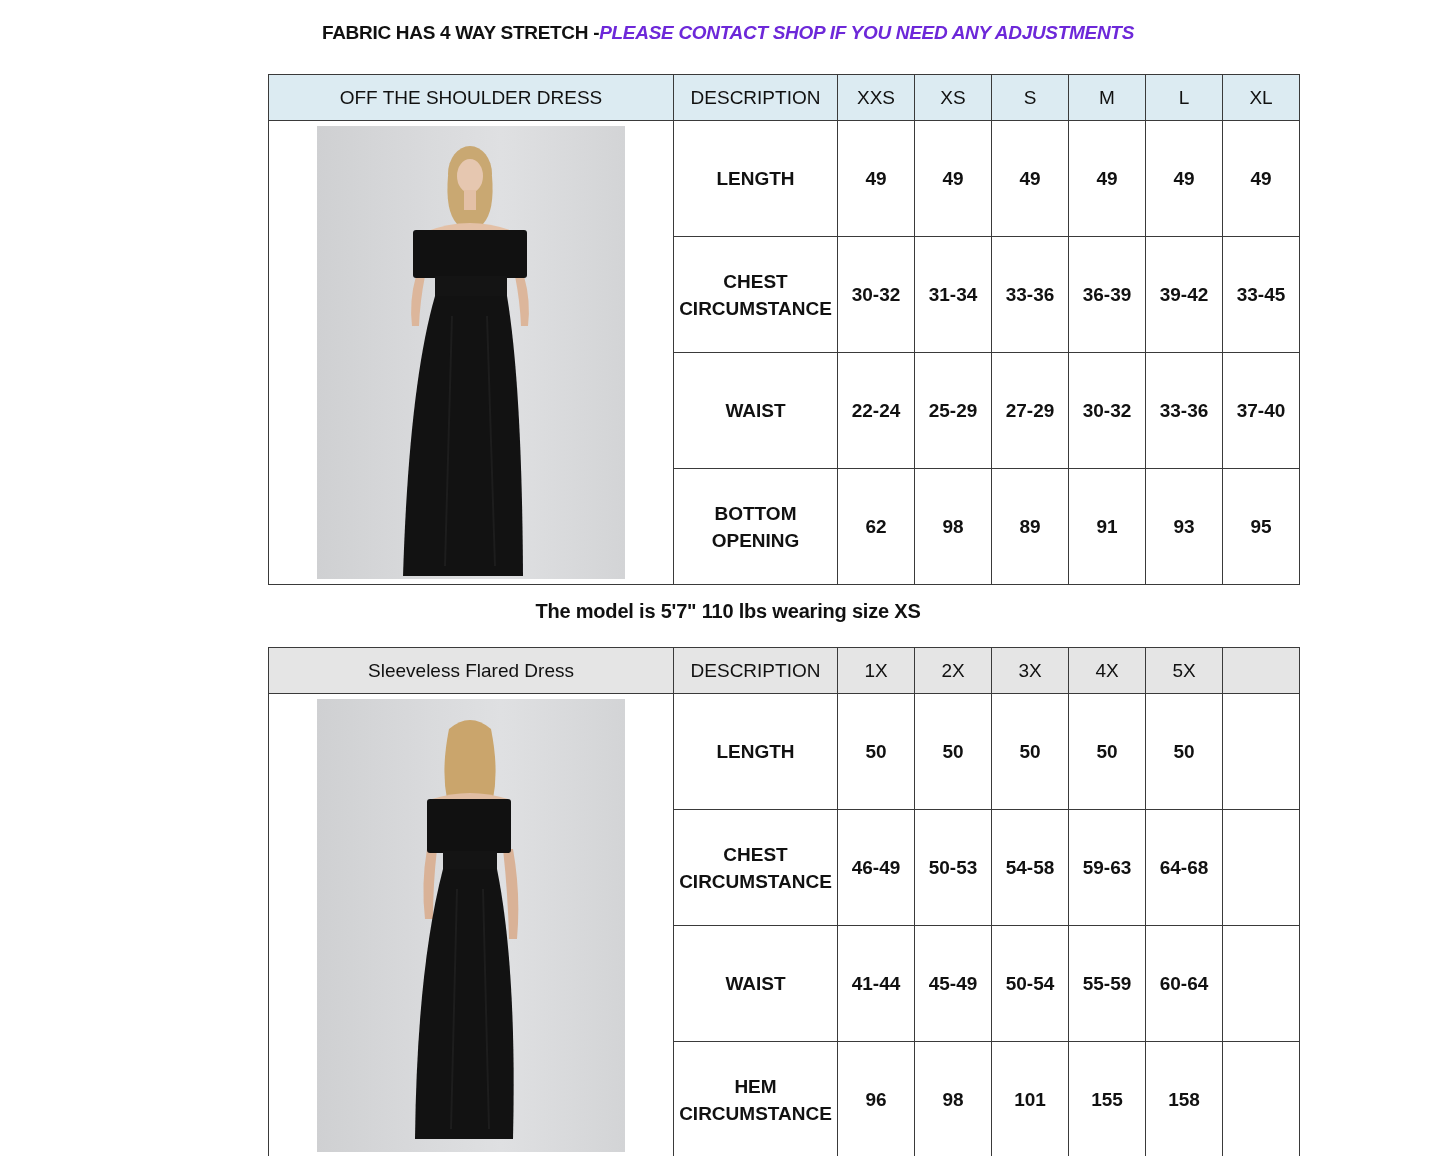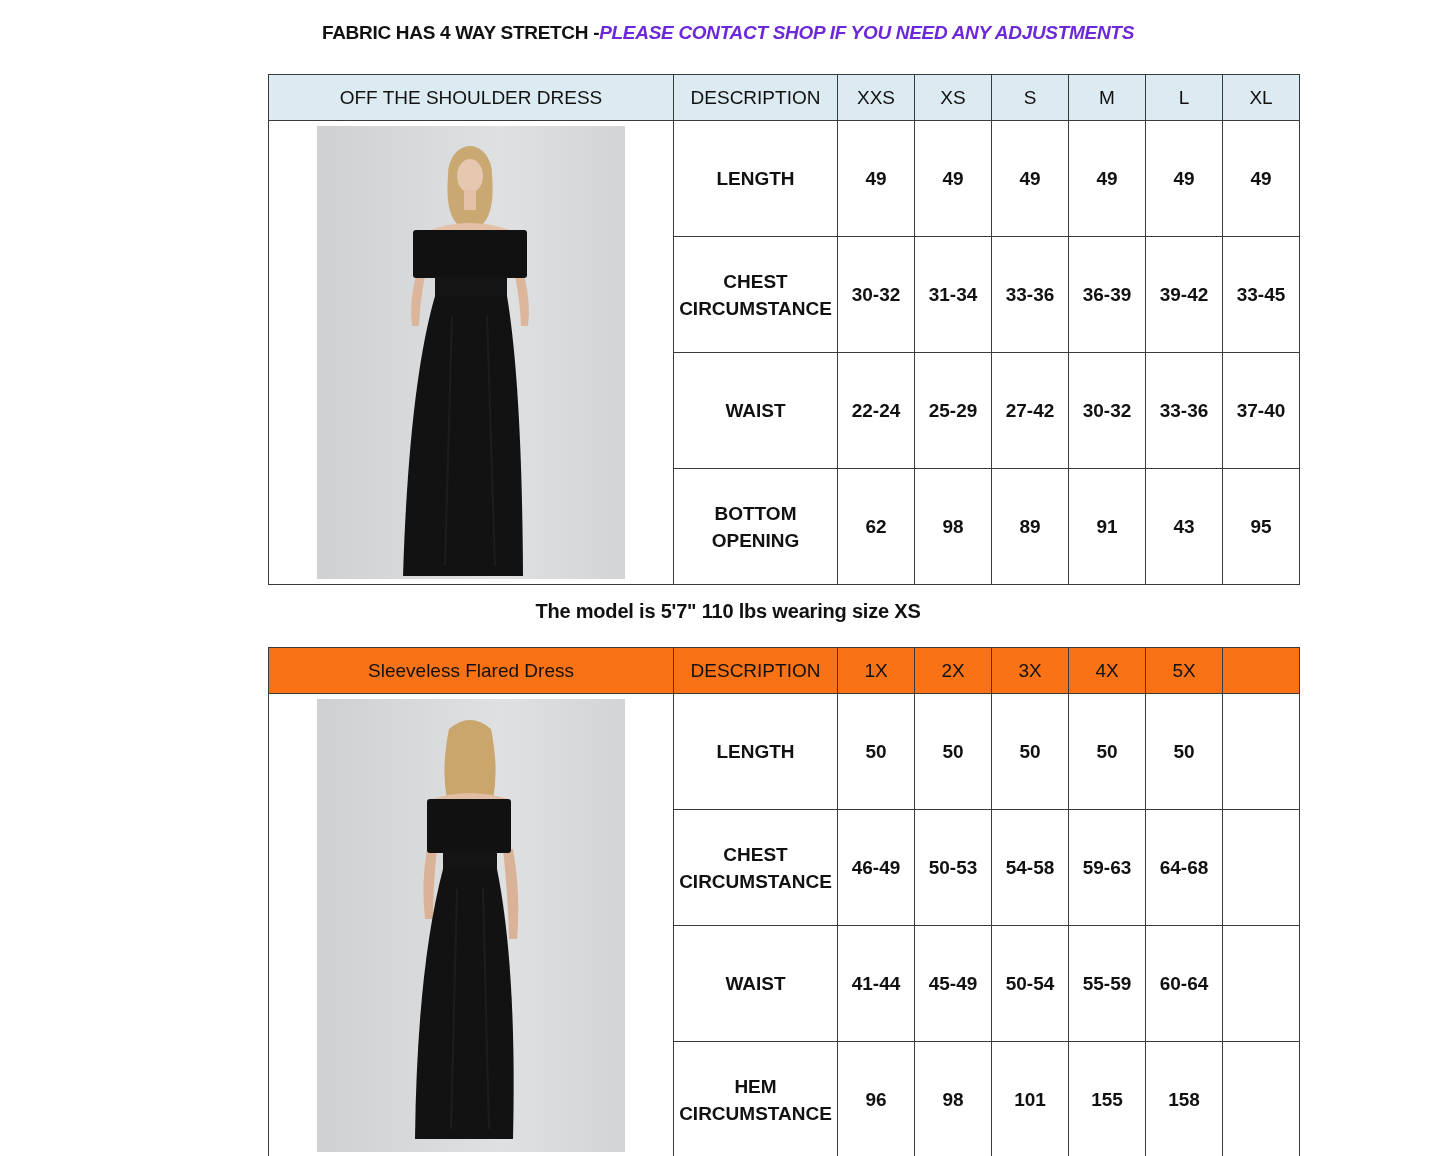--- a/index.html
+++ b/index.html
@@ -23,21 +23,21 @@
   }
   table.size-table td, table.size-table th {
     border: 1.5px solid #3a3a3a; text-align: center; vertical-align: middle;
     font-weight: normal; font-size: 19px; line-height: 27px; color: #111;
   }
   table.size-table thead th { height: 46px; }
   table.size-table tbody td { height: 116px; font-weight: bold; }
   #t1 { top: 74px; }
   #t1 thead th { background: #dcebf2; }
   #t2 { top: 647px; }
-  #t2 thead th { background: #f97316; }
+  #t2 thead th { background: #e5e5e5; }
 
   td.photo-cell { padding: 4px 0; }
   .photo {
     margin: 0 auto; width: 308px; height: 453px; position: relative; overflow: hidden;
     background: linear-gradient(90deg, #cfd0d2 0%, #dadbdd 40%, #dfe0e2 60%, #d3d4d6 100%);
   }
   .photo svg { position: absolute; left: 0; top: 0; }
 </style>
 </head>
 <body>
@@ -109,32 +109,32 @@
       <td>31-34</td>
       <td>33-36</td>
       <td>36-39</td>
       <td>39-42</td>
       <td>33-45</td>
     </tr>
     <tr>
       <td><span>WAIST</span><br><span></span></td>
       <td>22-24</td>
       <td>25-29</td>
-      <td>27-42</td>
+      <td>27-29</td>
       <td>30-32</td>
       <td>33-36</td>
       <td>37-40</td>
     </tr>
     <tr>
       <td><span>BOTTOM</span><br><span>OPENING</span></td>
       <td>62</td>
       <td>98</td>
       <td>89</td>
       <td>91</td>
-      <td>43</td>
+      <td>93</td>
       <td>95</td>
     </tr>
   </tbody>
 </table>
 
 <div class="model-note">The model is 5'7" 110 lbs wearing size XS</div>
 
 <table class="size-table" id="t2">
   <colgroup>
     <col style="width:405px">

